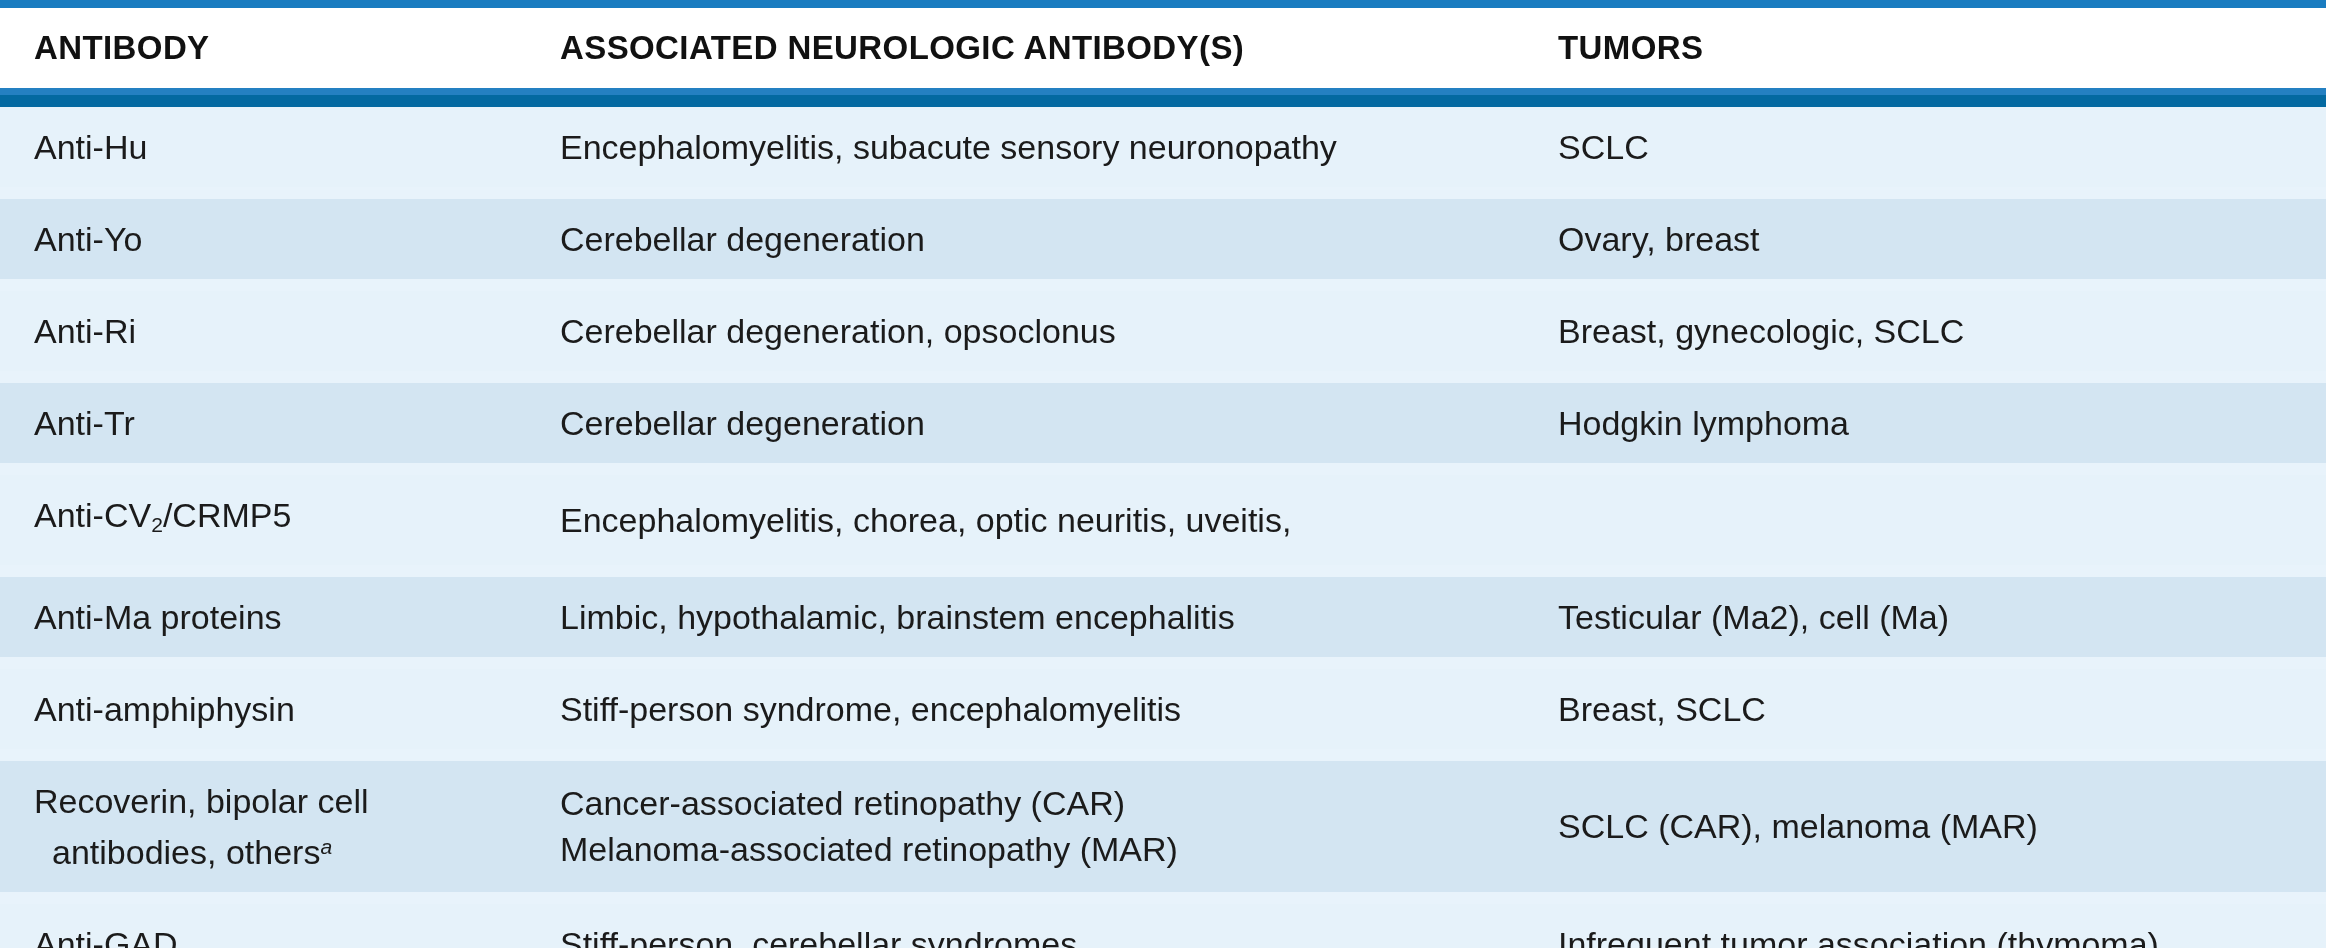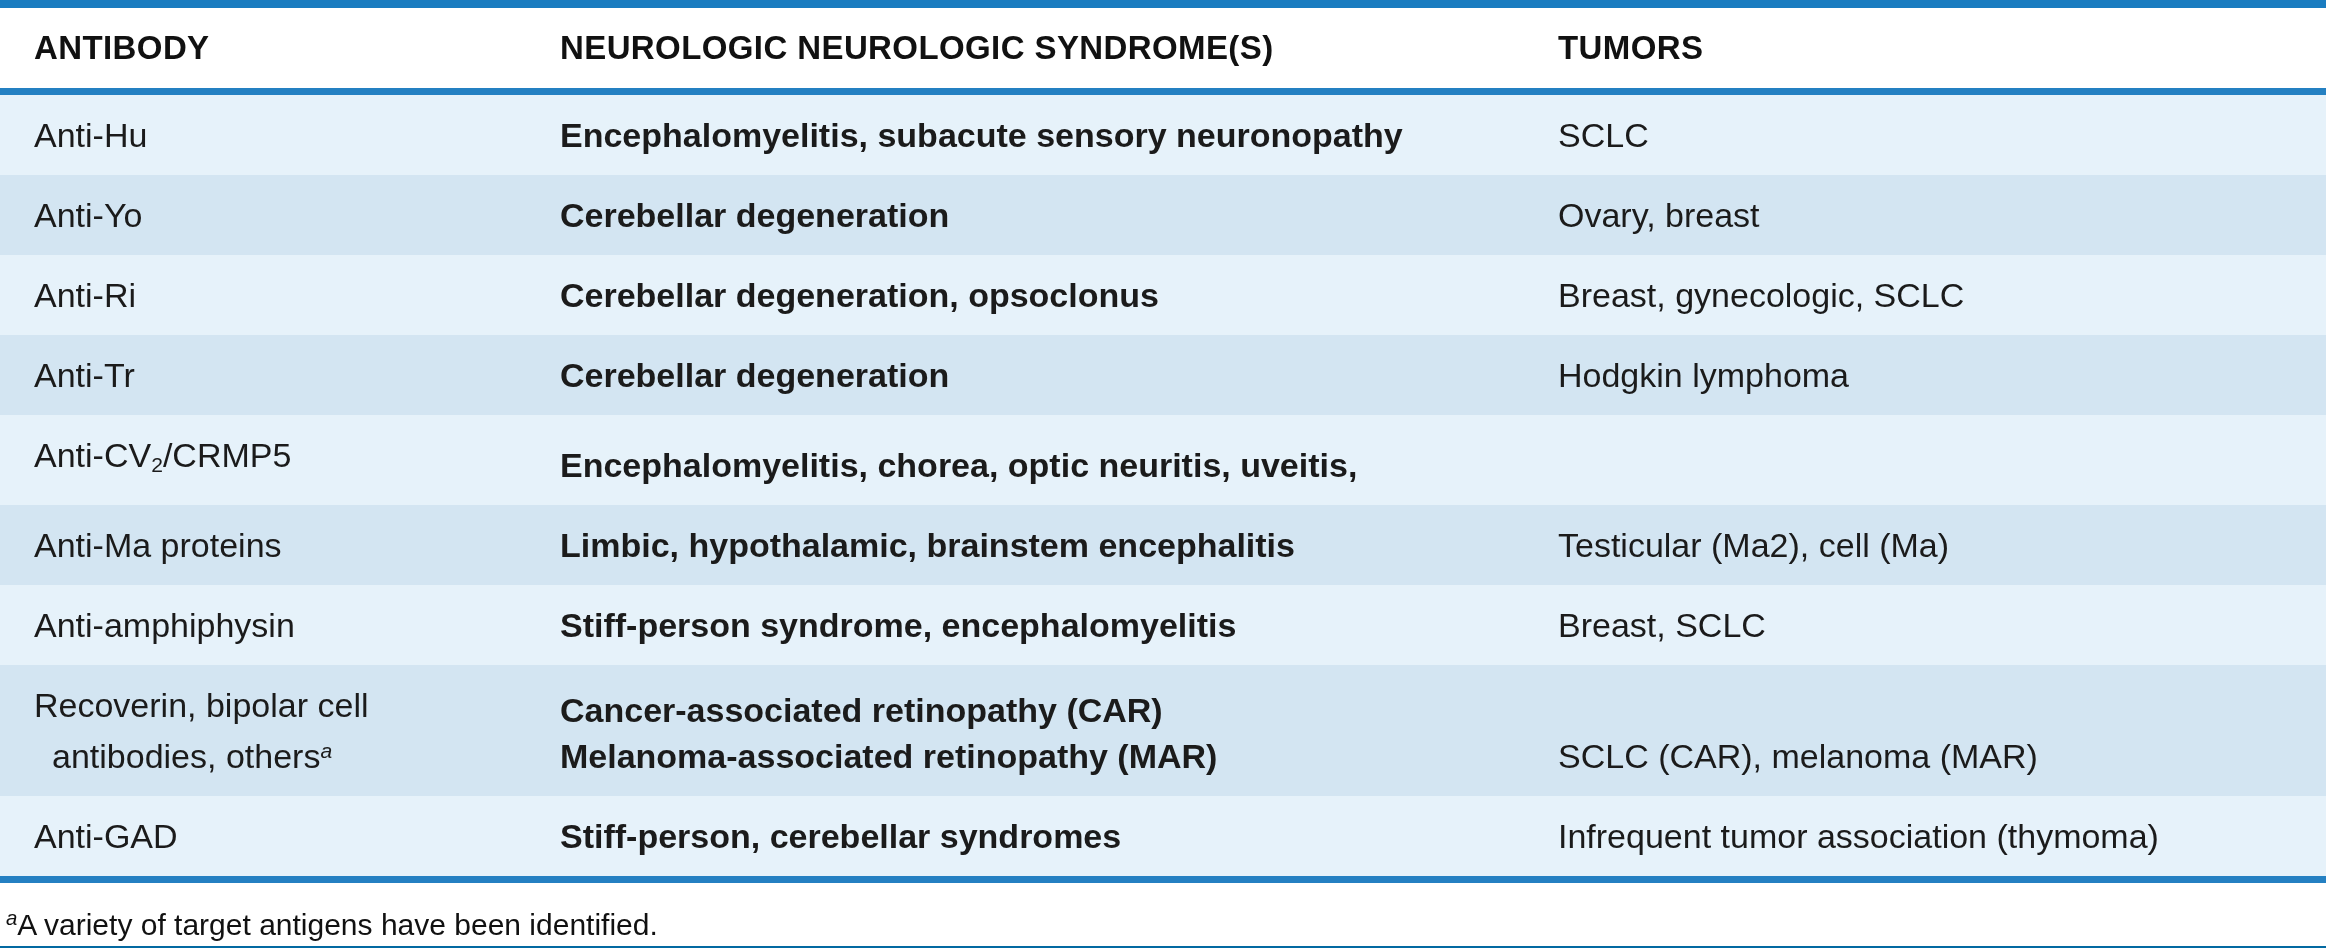--- a/index.html
+++ b/index.html
@@ -55,35 +55,36 @@
     white-space: nowrap;
   }
   .col1 { width: 540px; box-sizing: border-box; padding-left: 34px; flex: 0 0 540px; }
   .col2 { width: 1010px; box-sizing: border-box; padding-left: 20px; flex: 0 0 1010px; }
   .col3 { flex: 1 1 auto; box-sizing: border-box; padding-left: 8px; }
 
   
   .body-rows { background: #e8f3fb; }
   .row {
     display: flex;
-    align-items: flex-end;
+    align-items: center;
+    margin-top: 12px;
   }
   .row.light  { background: #e6f2fa; }
   .row.dark   { background: #d3e5f2; }
 
   .cell {
     font-size: 34px;
     line-height: 46px;
     color: #1b1b1b;
     padding-top: 17px;
     padding-bottom: 17px;
     box-sizing: border-box;
   }
   .cell.c1 { width: 540px; flex: 0 0 540px; padding-left: 34px; padding-right: 14px; }
-  .cell.c2 { width: 1010px; flex: 0 0 1010px; padding-left: 20px; padding-right: 14px; font-weight: bold; }
+  .cell.c2 { width: 1010px; flex: 0 0 1010px; padding-left: 20px; padding-right: 14px; }
   .cell.c3 { flex: 1 1 auto; padding-left: 8px; padding-right: 16px; }
 
   .line { display: block; white-space: nowrap; }
   .line.indent { padding-left: 36px; }
   .line.indent-sm { padding-left: 18px; }
 
   sub { font-size: 0.62em; vertical-align: -0.22em; }
   .sup-a {
     font-size: 0.62em;
     vertical-align: 0.48em;
@@ -109,21 +110,21 @@
 </style>
 </head>
 <body>
 
 <div class="table-figure">
 
   <div class="rule-top"></div>
 
   <div class="head-row">
     <div class="head-cell col1">ANTIBODY</div>
-    <div class="head-cell col2">NEUROLOGIC NEUROLOGIC SYNDROME(S)</div>
+    <div class="head-cell col2">ASSOCIATED NEUROLOGIC ANTIBODY(S)</div>
     <div class="head-cell col3">TUMORS</div>
   </div>
 
   <div class="rule-head"></div>
 
   <div class="body-rows">
 
     <div class="row light">
       <div class="cell c1">
         <span class="line">Anti-Hu</span>

